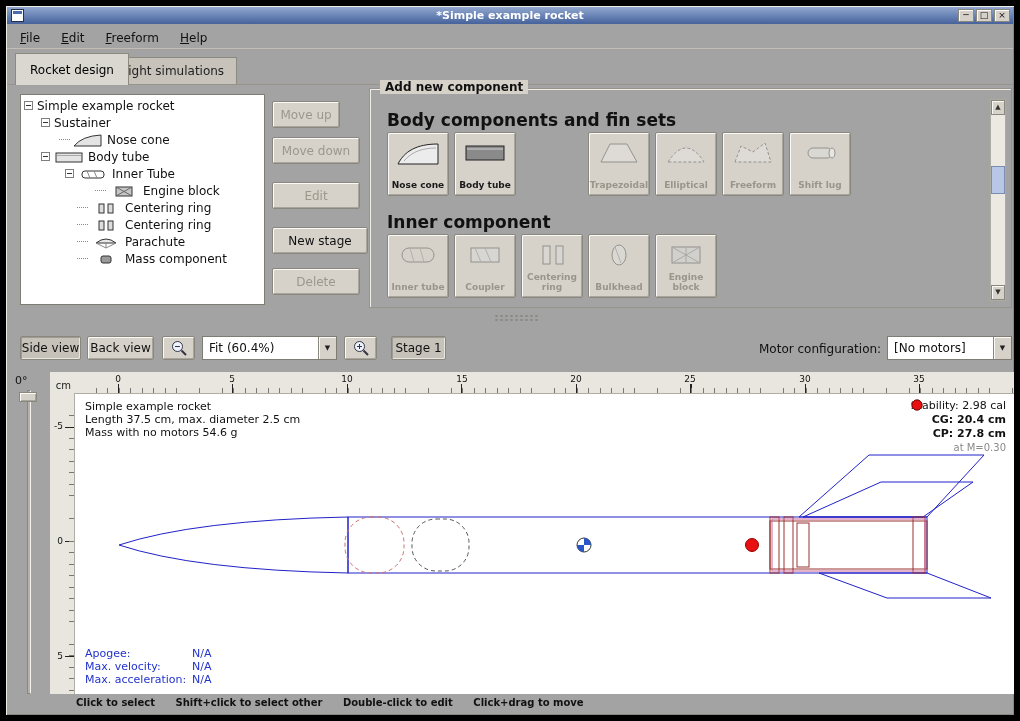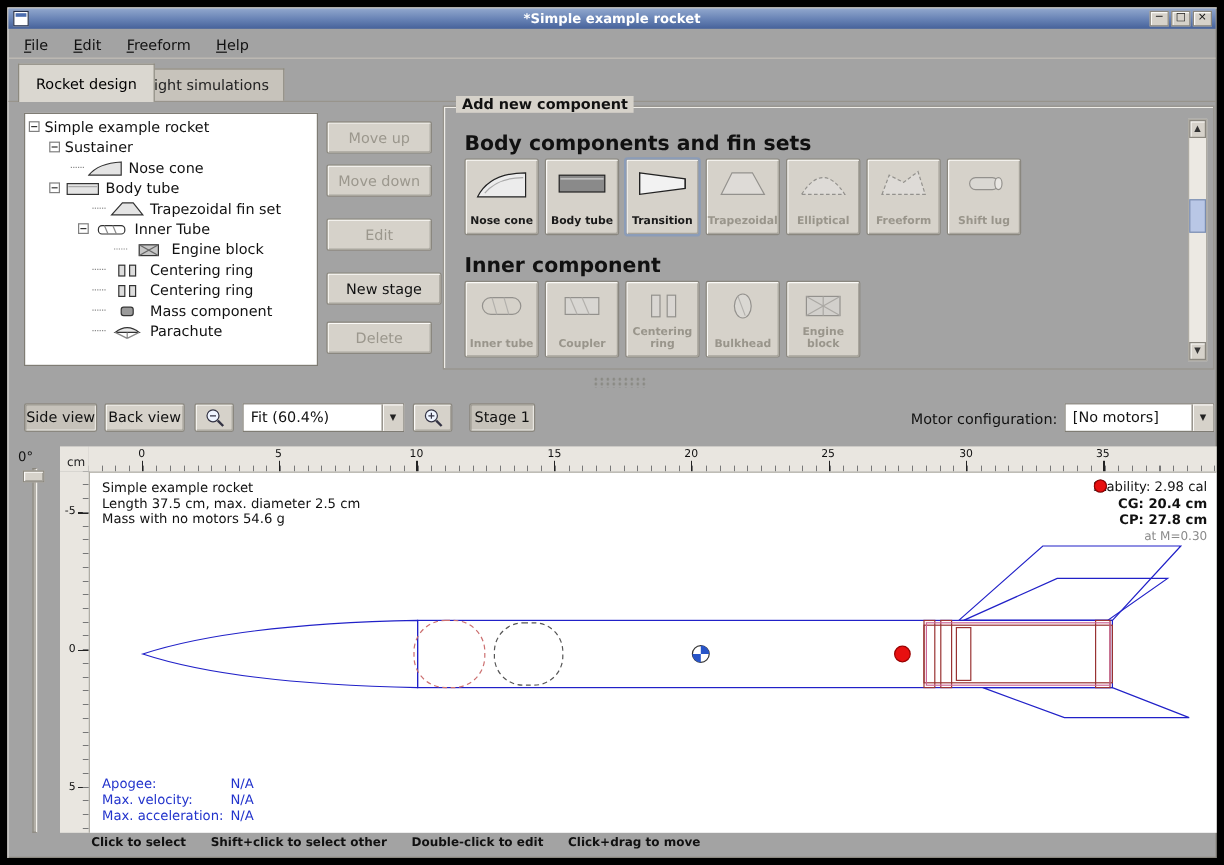--- a/index.html
+++ b/index.html
@@ -166,27 +166,20 @@
       <span>Nose cone</span>
     </div>
     <div class="trow" style="padding-left:20px">
       <span class="expander"></span>
       <svg class="ticon" width="30" height="14" viewBox="0 0 30 14">
           <rect x="2" y="3" width="26" height="9" fill="#e4e4e4" stroke="#333"></rect>
           <line x1="3" y1="5.5" x2="27" y2="5.5" stroke="#aaa"></line>
         </svg>
       <span>Body tube</span>
     </div>
-    <div class="trow" style="padding-left:56px">
-      <span class="tdash"></span>
-      <svg class="ticon" width="30" height="14" viewBox="0 0 30 14">
-          <polygon points="2,12 11,2 20,2 28,12" fill="#e4e4e4" stroke="#333"></polygon>
-        </svg>
-      <span>Trapezoidal fin set</span>
-    </div>
     <div class="trow" style="padding-left:44px">
       <span class="expander"></span>
       <svg class="ticon" width="30" height="14" viewBox="0 0 30 14">
           <rect x="4" y="4" width="22" height="7" rx="3" fill="none" stroke="#333"></rect>
           <line x1="9" y1="4" x2="12" y2="11" stroke="#888"></line>
           <line x1="16" y1="4" x2="19" y2="11" stroke="#888"></line>
         </svg>
       <span>Inner Tube</span>
     </div>
     <div class="trow" style="padding-left:74px">
@@ -210,35 +203,35 @@
       <span class="tdash"></span>
       <svg class="ticon" width="30" height="14" viewBox="0 0 30 14">
           <rect x="8" y="3" width="5" height="9" fill="#ddd" stroke="#333"></rect>
           <rect x="17" y="3" width="5" height="9" fill="#ddd" stroke="#333"></rect>
         </svg>
       <span>Centering ring</span>
     </div>
     <div class="trow" style="padding-left:56px">
       <span class="tdash"></span>
       <svg class="ticon" width="30" height="14" viewBox="0 0 30 14">
-          <rect x="10" y="4" width="10" height="7" rx="2" fill="#9a9a9a" stroke="#333"></rect>
-        </svg>
-      <span>Mass component</span>
-    </div>
-    <div class="trow" style="padding-left:56px">
-      <span class="tdash"></span>
-      <svg class="ticon" width="30" height="14" viewBox="0 0 30 14">
           <path d="M5,8 Q15,0 25,8 Z" fill="#e8e8e8" stroke="#333"></path>
           <path d="M5,8 L15,13 M25,8 L15,13 M15,8 L15,13" stroke="#888" fill="none"></path>
         </svg>
       <span>Parachute</span>
     </div>
-  </div>
-
-  <div class="btn dis" style="left:266px;top:95px;width:88px;height:27px">Move up</div>
+    <div class="trow" style="padding-left:56px">
+      <span class="tdash"></span>
+      <svg class="ticon" width="30" height="14" viewBox="0 0 30 14">
+          <rect x="10" y="4" width="10" height="7" rx="2" fill="#9a9a9a" stroke="#333"></rect>
+        </svg>
+      <span>Mass component</span>
+    </div>
+  </div>
+
+  <div class="btn dis" style="left:266px;top:95px;width:68px;height:27px">Move up</div>
   <div class="btn dis" style="left:266px;top:131px;width:88px;height:27px">Move down</div>
   <div class="btn dis" style="left:266px;top:176px;width:88px;height:27px">Edit</div>
   <div class="btn" style="left:266px;top:221px;width:96px;height:27px">New stage</div>
   <div class="btn dis" style="left:266px;top:262px;width:88px;height:27px">Delete</div>
 
   <div class="groupbox">
     <span class="group-title">Add new component</span>
 
     <span class="section-label" style="top:21px">Body components and fin sets</span>
 
@@ -248,28 +241,20 @@
           <path d="M8,21 C16,11 28,8 40,8" fill="none" stroke="#aaa"></path>
         </svg>
       <span class="cl">Nose cone</span>
     </div>
     <div class="comp-btn" style="left:84px;top:43px">
       <svg width="44" height="26" viewBox="0 0 44 26">
           <rect x="3" y="6" width="38" height="14" fill="#8a8a8a" stroke="#222"></rect>
           <line x1="4" y1="9" x2="40" y2="9" stroke="#d0d0d0"></line>
         </svg>
       <span class="cl">Body tube</span>
-    </div>
-    <div class="comp-btn focused" style="left:151px;top:43px">
-      <svg width="44" height="26" viewBox="0 0 44 26">
-          <path d="M3,4 L41,9 L41,17 L3,22 Z" fill="#f2f2f2" stroke="#222"></path>
-          <line x1="3" y1="4" x2="3" y2="22" stroke="#222"></line>
-          <line x1="41" y1="9" x2="41" y2="17" stroke="#222"></line>
-        </svg>
-      <span class="cl">Transition</span>
     </div>
     <div class="comp-btn dis" style="left:218px;top:43px">
       <svg width="44" height="26" viewBox="0 0 44 26">
           <polygon points="4,22 13,4 30,4 40,22" fill="#e8e8e8" stroke="#444"></polygon>
         </svg>
       <span class="cl">Trapezoidal</span>
     </div>
     <div class="comp-btn dis" style="left:285px;top:43px">
       <svg width="44" height="26" viewBox="0 0 44 26">
           <path d="M4,22 Q22,-6 40,22 Z" fill="#e8e8e8" stroke="#444" stroke-dasharray="3,2"></path>

